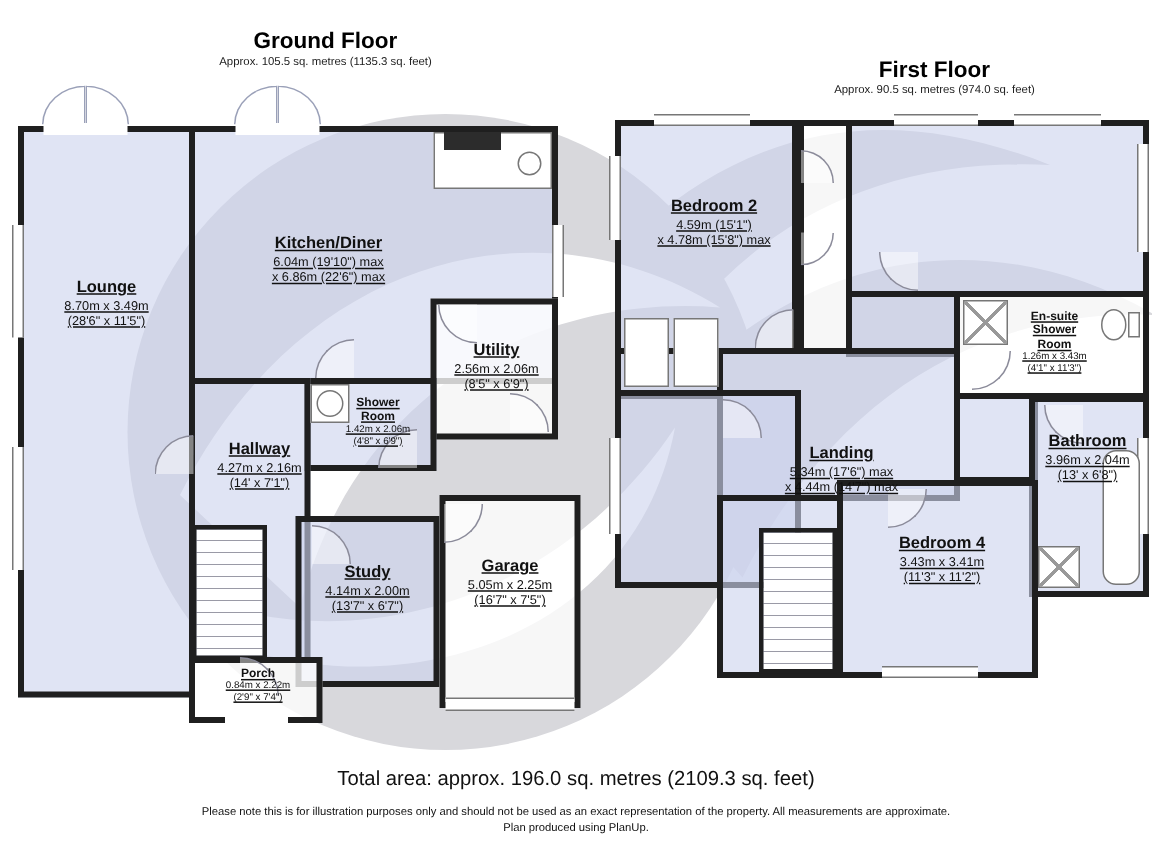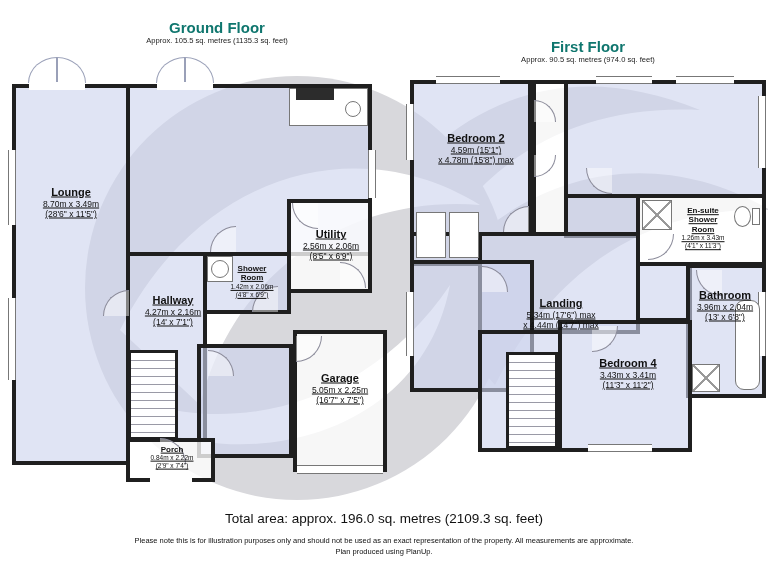--- a/index.html
+++ b/index.html
@@ -29,21 +29,21 @@
   .leaf-r{border-radius:0 100% 0 0;}
   .stairs{position:absolute;border:3px solid #1f1f1f;box-sizing:border-box;z-index:5;
           background:repeating-linear-gradient(180deg,#fff 0,#fff 7px,#9a9aa6 7px,#9a9aa6 8px);}
   .fixture{position:absolute;box-sizing:border-box;border:1px solid #777;background:#fff;z-index:5;}
   .round{border-radius:50%;}
   .tub{border-radius:9px;}
   .xbox{background:linear-gradient(to top right,transparent 47%,#999 47%,#999 53%,transparent 53%),
                linear-gradient(to bottom right,transparent 47%,#999 47%,#999 53%,transparent 53%),#fff;}
   .hob{position:absolute;background:#2c2c2c;z-index:5;}
   .hdr{position:absolute;transform:translateX(-50%);text-align:center;z-index:6;}
-  .hdr .t{font-weight:bold;font-size:15px;color:#0f766e;}
+  .hdr .t{font-weight:bold;font-size:15px;color:#000000;}
   .hdr .s{font-size:7.6px;color:#222;}
   .footer{position:absolute;left:0;width:768px;text-align:center;z-index:6;}
   .total{font-size:13.5px;}
   .fine{font-size:7.5px;}
   .wm{position:absolute;left:0;top:0;z-index:1;}
   .lvl{position:absolute;left:0;top:0;z-index:2;width:768px;height:576px;}
 </style>
 </head>
 <body>
 
@@ -139,45 +139,55 @@
     <div class="arc arc-br" style="left:648px;top:234px;"></div>
     <div class="arc arc-tr" style="left:482px;top:266px;"></div>
     <div class="arc arc-bl" style="left:696px;top:270px;"></div>
     <div class="arc arc-br" style="left:592px;top:326px;"></div>
   </div>
 
   <div class="hdr" style="left:217px;top:19px;">
     <div class="t">Ground Floor</div>
     <div class="s">Approx. 105.5 sq. metres (1135.3 sq. feet)</div>
   </div>
-  <div class="hdr" style="left:588px;top:38px;">
+  <div class="hdr" style="left:623px;top:38px;">
     <div class="t">First Floor</div>
     <div class="s">Approx. 90.5 sq. metres (974.0 sq. feet)</div>
   </div>
 
   <div class="label" style="left:71px;top:202px;">
     <div class="rname">Lounge</div>
     <div class="rdim">8.70m x 3.49m</div>
     <div class="rdim">(28'6" x 11'5")</div>
   </div>
+  <div class="label" style="left:219px;top:173px;">
+    <div class="rname">Kitchen/Diner</div>
+    <div class="rdim">6.04m (19'10") max</div>
+    <div class="rdim">x 6.86m (22'6") max</div>
+  </div>
   <div class="label" style="left:331px;top:244px;">
     <div class="rname">Utility</div>
     <div class="rdim">2.56m x 2.06m</div>
     <div class="rdim">(8'5" x 6'9")</div>
   </div>
   <div class="label small wrapname" style="left:252px;top:281px;width:58px;">
     <div class="rname" style="width:52px;margin:0 auto;">Shower Room</div>
     <div class="rdim">1.42m x 2.06m</div>
     <div class="rdim">(4'8" x 6'9")</div>
   </div>
   <div class="label" style="left:173px;top:310px;">
     <div class="rname">Hallway</div>
     <div class="rdim">4.27m x 2.16m</div>
     <div class="rdim">(14' x 7'1")</div>
   </div>
+  <div class="label" style="left:245px;top:392px;">
+    <div class="rname">Study</div>
+    <div class="rdim">4.14m x 2.00m</div>
+    <div class="rdim">(13'7" x 6'7")</div>
+  </div>
   <div class="label" style="left:340px;top:388px;">
     <div class="rname">Garage</div>
     <div class="rdim">5.05m x 2.25m</div>
     <div class="rdim">(16'7" x 7'5")</div>
   </div>
   <div class="label small" style="left:172px;top:457px;">
     <div class="rname">Porch</div>
     <div class="rdim">0.84m x 2.22m</div>
     <div class="rdim">(2'9" x 7'4")</div>
   </div>

